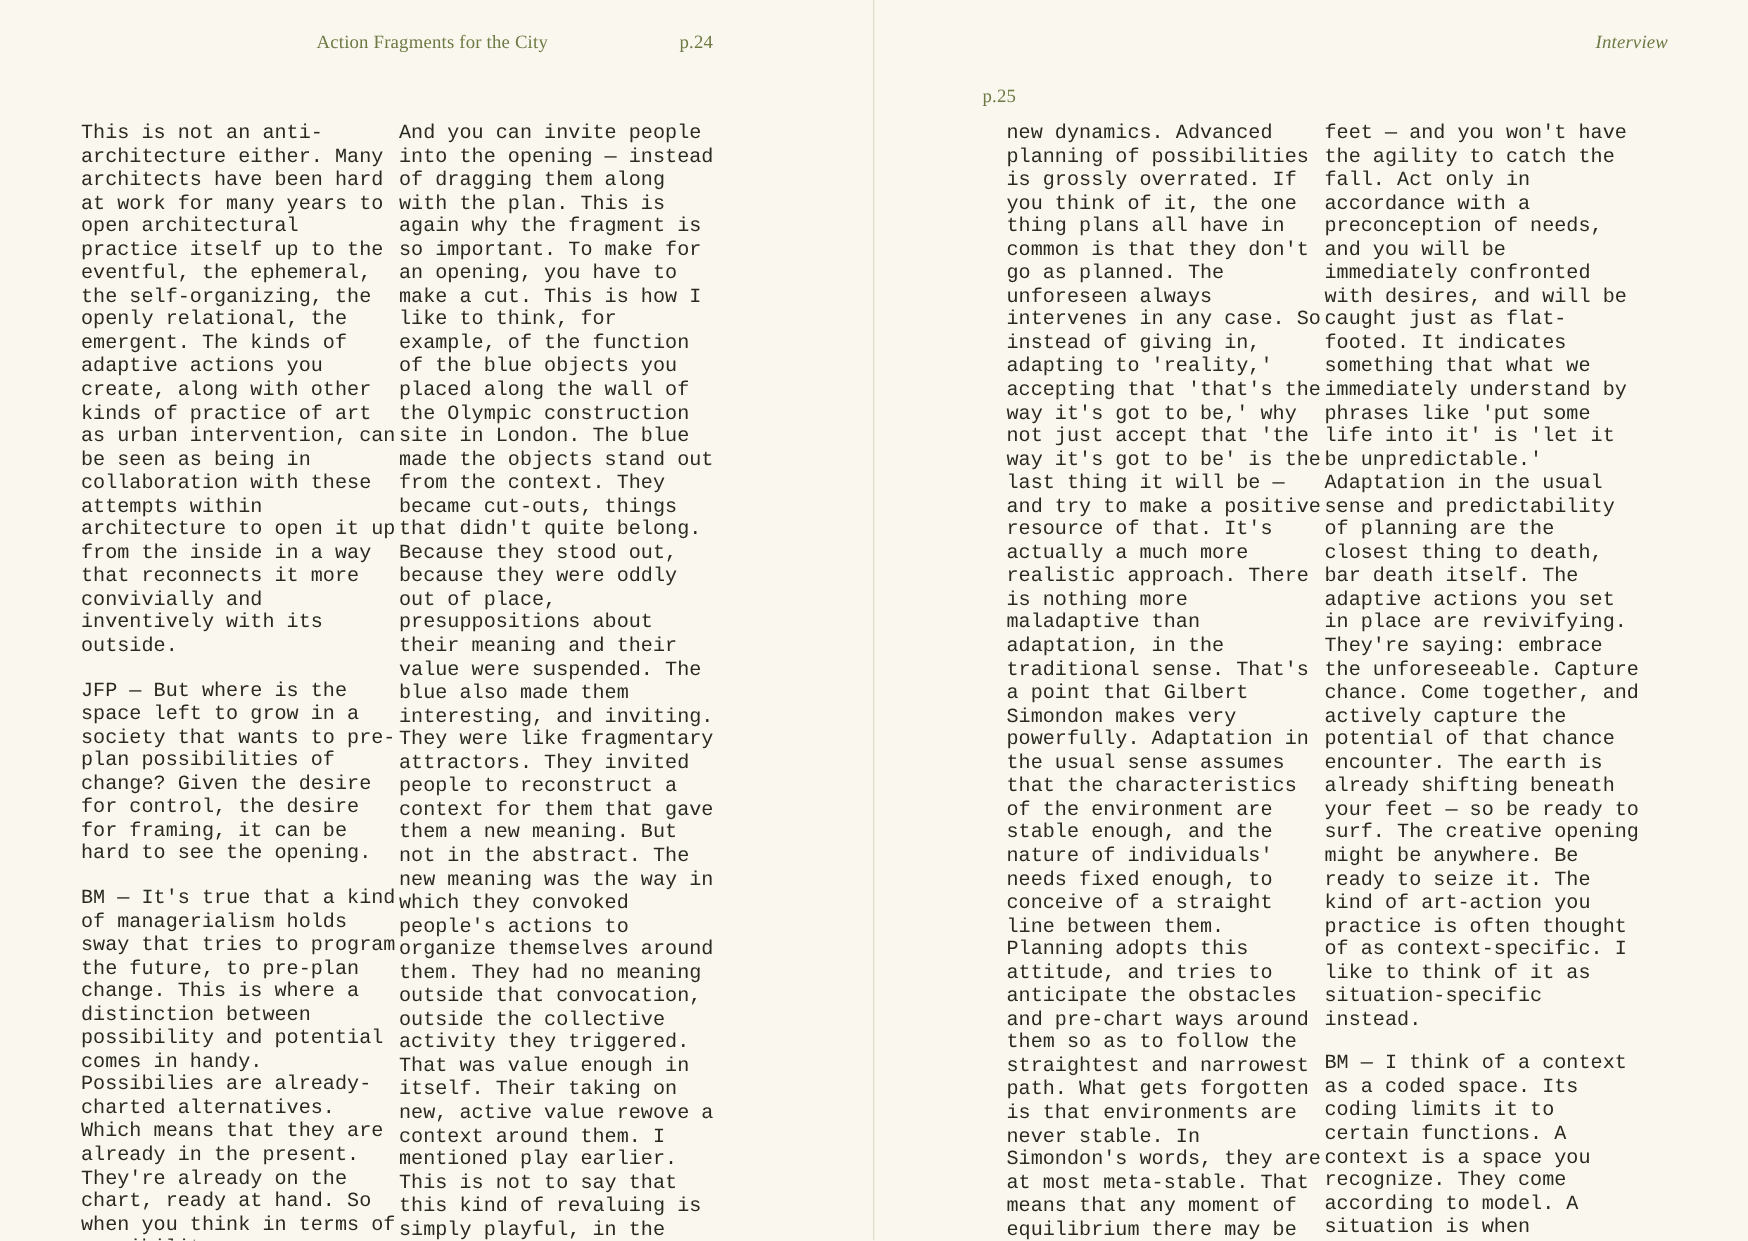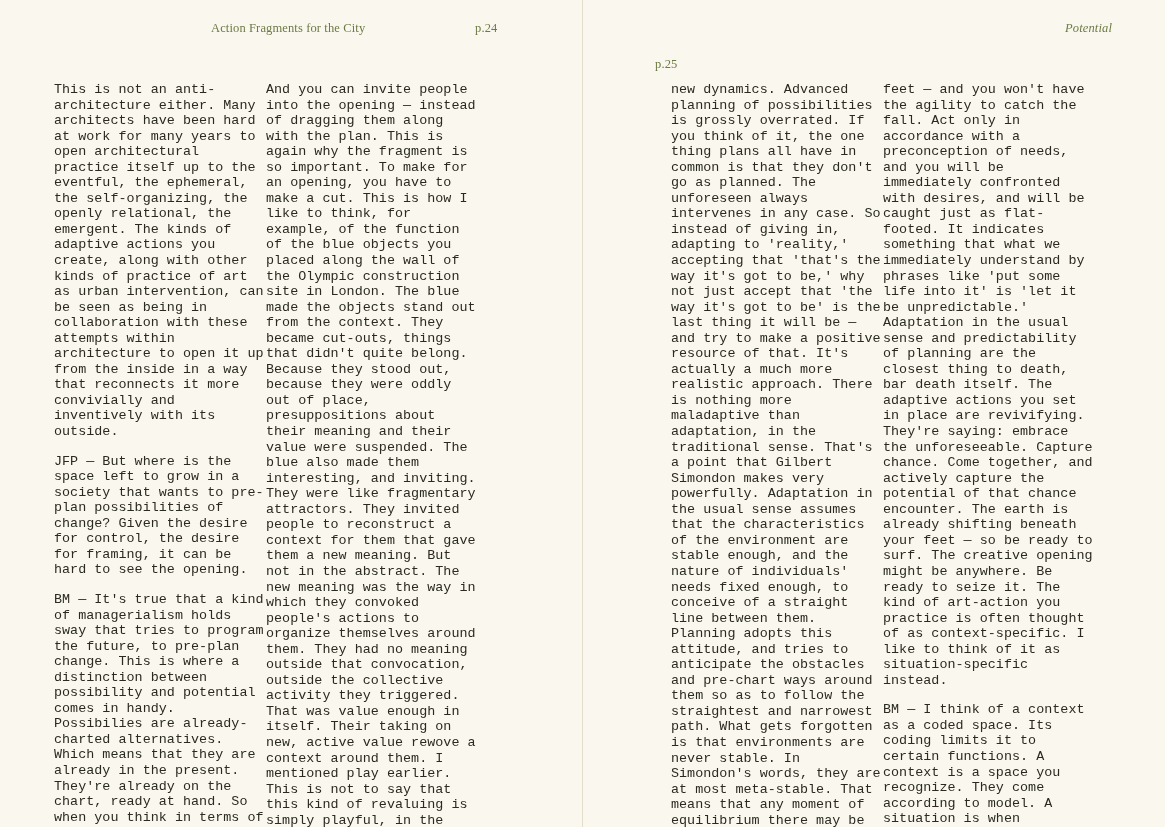--- a/index.html
+++ b/index.html
@@ -41,21 +41,21 @@
   .header {
     position: absolute;
     top: 20px;
     height: 18px;
     font-size: 12.5px;
     color: #6e7a45;
     letter-spacing: 0.01em;
     white-space: nowrap;
   }
   .header-left-title  { left: 211px; top: 21px; }
-  .header-left-folio  { left: 475px; top: 21px; text-align: center; }
+  .header-left-folio  { left: 453px; top: 21px; text-align: center; }
   .header-right-folio { left: 72px;  top: 21px; margin-top: 36px; }
   .header-right-title {
     right: 53px; top: 21px;
     font-style: italic;
   }
 
   .columns {
     position: absolute;
     top: 82px;
     display: flex;
@@ -101,21 +101,21 @@
         <p>BM — It's true that a kind of managerialism holds sway that tries to program the future, to pre-plan change. This is where a distinction between possibility and potential comes in handy. Possibilies are already-charted alternatives. Which means that they are already in the present. They're already on the chart, ready at hand. So when you think in terms of possibility, you are really reining in change, because you're drawing a line of continuity between a way of doing that is already charted-out and some future point at which the doing is actually done, in conformity with the plan. Potential is different. It's emergent. It happens, and always differently than you imagined — singularly, in conformity with nothing. Potential is how the unforeseen is already present. The thing is, you can feel the opening for it, even if you can't see what it will be.</p>
       </div>
       <div class="col">
         <p>And you can invite people into the opening — instead of dragging them along with the plan. This is again why the fragment is so important. To make for an opening, you have to make a cut. This is how I like to think, for example, of the function of the blue objects you placed along the wall of the Olympic construction site in London. The blue made the objects stand out from the context. They became cut-outs, things that didn't quite belong. Because they stood out, because they were oddly out of place, presuppositions about their meaning and their value were suspended. The blue also made them interesting, and inviting. They were like fragmentary attractors. They invited people to reconstruct a context for them that gave them a new meaning. But not in the abstract. The new meaning was the way in which they convoked people's actions to organize themselves around them. They had no meaning outside that convocation, outside the collective activity they triggered. That was value enough in itself. Their taking on new, active value rewove a context around them. I mentioned play earlier. This is not to say that this kind of revaluing is simply playful, in the usual sense of being frivolous or inessential. This is serious play. Reweavings of existing contexts can spontaneously model new ways of dynamically organizing urban relation. The seed can potentially continue to grow, generating unplanned spin-offs. Or it can be carried in the wind, and fall on new ground, finding a new growth medium somewhere else entirely. Play, according to Gregory Bateson, is the very engine of evolution. It is the laboratory for new models and</p>
       </div>
     </div>
   </div>
 
   <div class="page page-right">
     <div class="header header-right-folio">p.25</div>
-    <div class="header header-right-title">Potential</div>
+    <div class="header header-right-title">Interview</div>
 
     <div class="columns columns-right">
       <div class="col">
         <p>new dynamics. Advanced planning of possibilities is grossly overrated. If you think of it, the one thing plans all have in common is that they don't go as planned. The unforeseen always intervenes in any case. So instead of giving in, adapting to 'reality,' accepting that 'that's the way it's got to be,' why not just accept that 'the way it's got to be' is the last thing it will be — and try to make a positive resource of that. It's actually a much more realistic approach. There is nothing more maladaptive than adaptation, in the traditional sense. That's a point that Gilbert Simondon makes very powerfully. Adaptation in the usual sense assumes that the characteristics of the environment are stable enough, and the nature of individuals' needs fixed enough, to conceive of a straight line between them. Planning adopts this attitude, and tries to anticipate the obstacles and pre-chart ways around them so as to follow the straightest and narrowest path. What gets forgotten is that environments are never stable. In Simondon's words, they are at most meta-stable. That means that any moment of equilibrium there may be is actually a holding-pattern of tensions momentarily cancelling each other out, or combining into temporary synergies. The equilibrium is a delicate balance that will not last. Planning, and adaptation in the usual sense in general, also makes the assumption that individuals are essentially equilibrium-seeking, and that the principle of the equilibrium they want is already within them in the form of needs to be serviced. If you make these two assumptions, you will be dangerously wrong every time. Live according to plan, and the landscape will shift beneath your</p>
       </div>
       <div class="col">
         <p>feet — and you won't have the agility to catch the fall. Act only in accordance with a preconception of needs, and you will be immediately confronted with desires, and will be caught just as flat-footed. It indicates something that what we immediately understand by phrases like 'put some life into it' is 'let it be unpredictable.' Adaptation in the usual sense and predictability of planning are the closest thing to death, bar death itself. The adaptive actions you set in place are revivifying. They're saying: embrace the unforeseeable. Capture chance. Come together, and actively capture the potential of that chance encounter. The earth is already shifting beneath your feet — so be ready to surf. The creative opening might be anywhere. Be ready to seize it. The kind of art-action you practice is often thought of as context-specific. I like to think of it as situation-specific instead.</p>
         <p>BM — I think of a context as a coded space. Its coding limits it to certain functions. A context is a space you recognize. They come according to model. A situation is when something opens a context up to something that it is not already encoded into the space, something as yet unmodelled. To the extent that it is not pre-modelled, it is unrecognizable. A situation is when something as yet unrecognizable cuts out from a context, making palpable its potential to change. Situations are irruptive. They irrupt into a context as a leading edge of change. A contextual element has a use, and a meaning</p>
       </div>
     </div>

